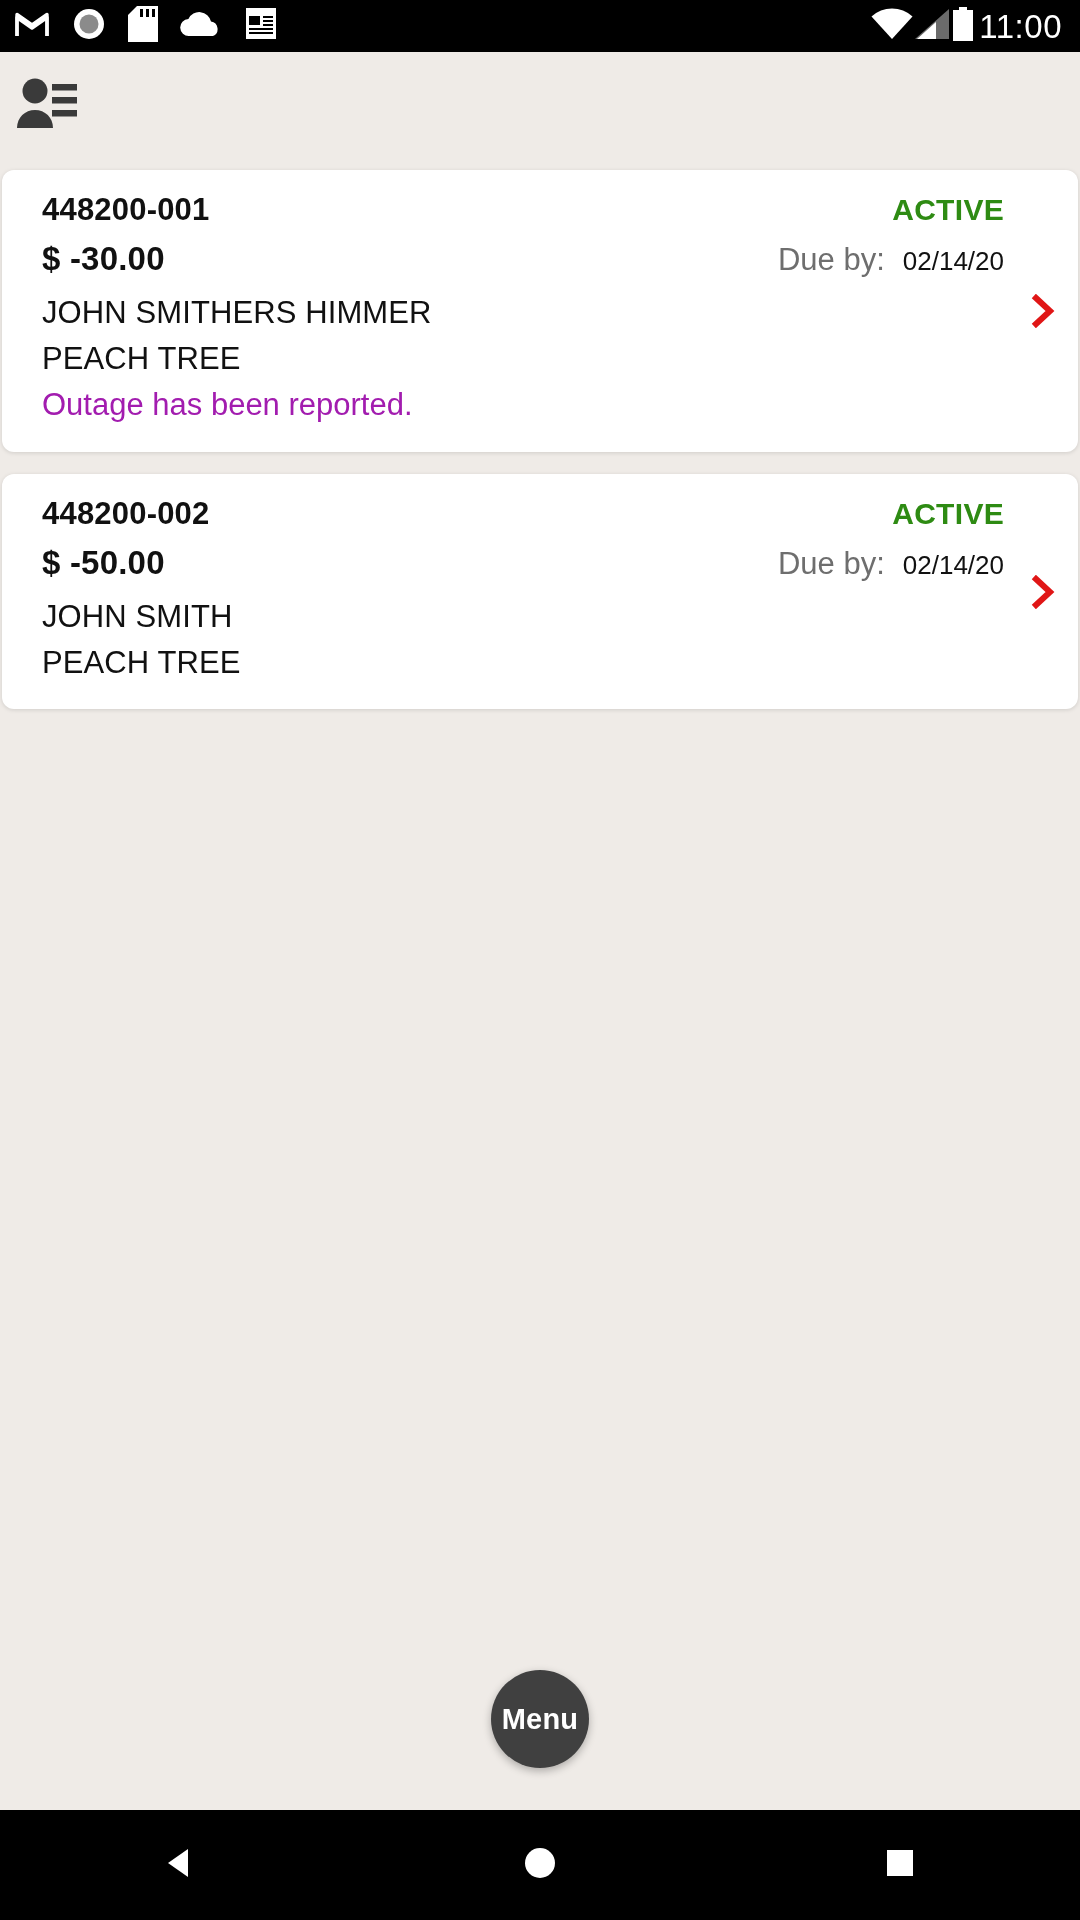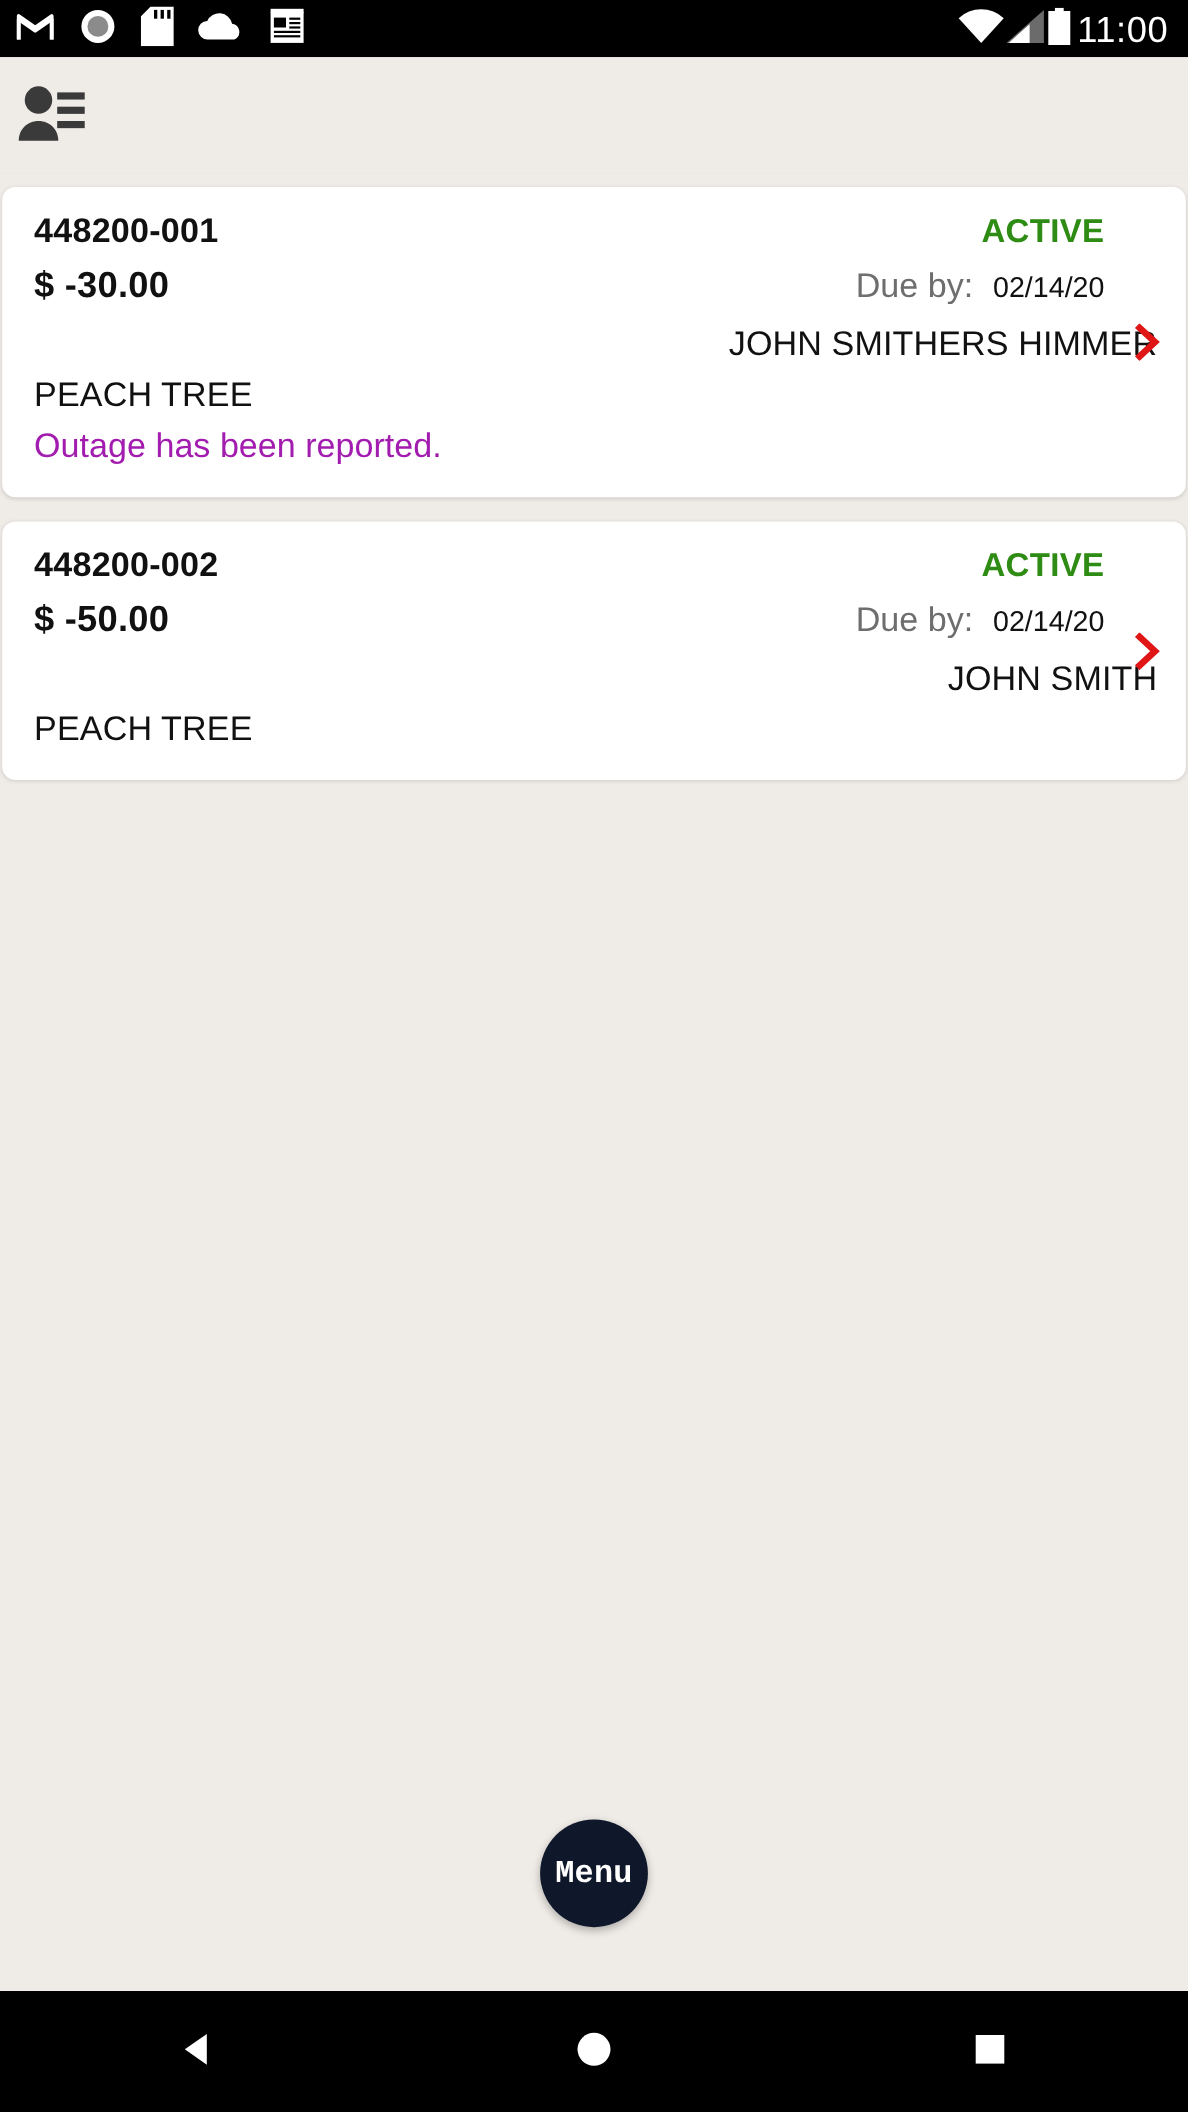--- a/index.html
+++ b/index.html
@@ -29,55 +29,55 @@
     box-shadow:0 1px 0 rgba(0,0,0,0.07);
   }
   .header-title { font-size:44px; font-weight:700; color:#111; letter-spacing:-0.4px; }
 
   
   .content { flex:1; background:#efebe7; padding:12px 0 0 0; position:relative; overflow:hidden; }
 
   .card {
     background:#fff; border-radius:12px;
     margin:0 2px 22px 2px;
-    padding:22px 26px 24px 29px;
+    padding:22px 26px 24px 40px;
     position:relative;
     box-shadow:0 1px 4px rgba(0,0,0,0.13);
   }
   .card-row {
     display:flex; justify-content:space-between; align-items:baseline;
   }
   .acct-num { font-size:31px; font-weight:700; color:#111; letter-spacing:0.2px; }
   .status-badge { font-size:30px; font-weight:700; color:#2e8b13; letter-spacing:0.3px; padding-right:48px; }
   .amount { font-size:33px; font-weight:700; color:#111; letter-spacing:0.2px; }
   .due-wrap { display:flex; align-items:baseline; gap:18px; padding-right:48px; }
   .due-label { font-size:31px; color:#6e6e6e; font-weight:400; }
   .due-date { font-size:26px; color:#111; font-weight:400; }
   .cust-name, .cust-addr {
     font-size:31px; color:#111; font-weight:400; letter-spacing:0.1px;
     line-height:1.48;
   }
   .outage-msg { font-size:31px; color:#a21caf; font-weight:400; line-height:1.48; }
-  .row-spacing { margin-top:12px;text-align:right; }
+  .row-spacing { margin-top:12px; }
 
   .chevron {
     position:absolute; right:18px; top:50%; transform:translateY(-50%);
     width:34px; height:34px;
   }
   .chevron svg { display:block; }
 
   
   .fab {
     position:absolute; left:50%; transform:translateX(-50%);
-    bottom:58px;
+    bottom:42px;
     width:98px; height:98px; border-radius:50%;
-    background:#0f172a;
+    background:#404040;
     display:flex; align-items:center; justify-content:center;
     box-shadow:0 3px 8px rgba(0,0,0,0.28);
-    border:none; cursor:pointer;font-family:Liberation Mono, monospace;
+    border:none; cursor:pointer;
   }
   .fab-label { color:#fff; font-size:29px; font-weight:700; letter-spacing:0.2px; }
 
   
   .nav-bar {
     height:110px; background:#000; flex:none;
     display:flex; align-items:center; justify-content:space-around;
   }
   .nav-btn { width:120px; height:110px; display:flex; align-items:center; justify-content:center; }
 </style>

